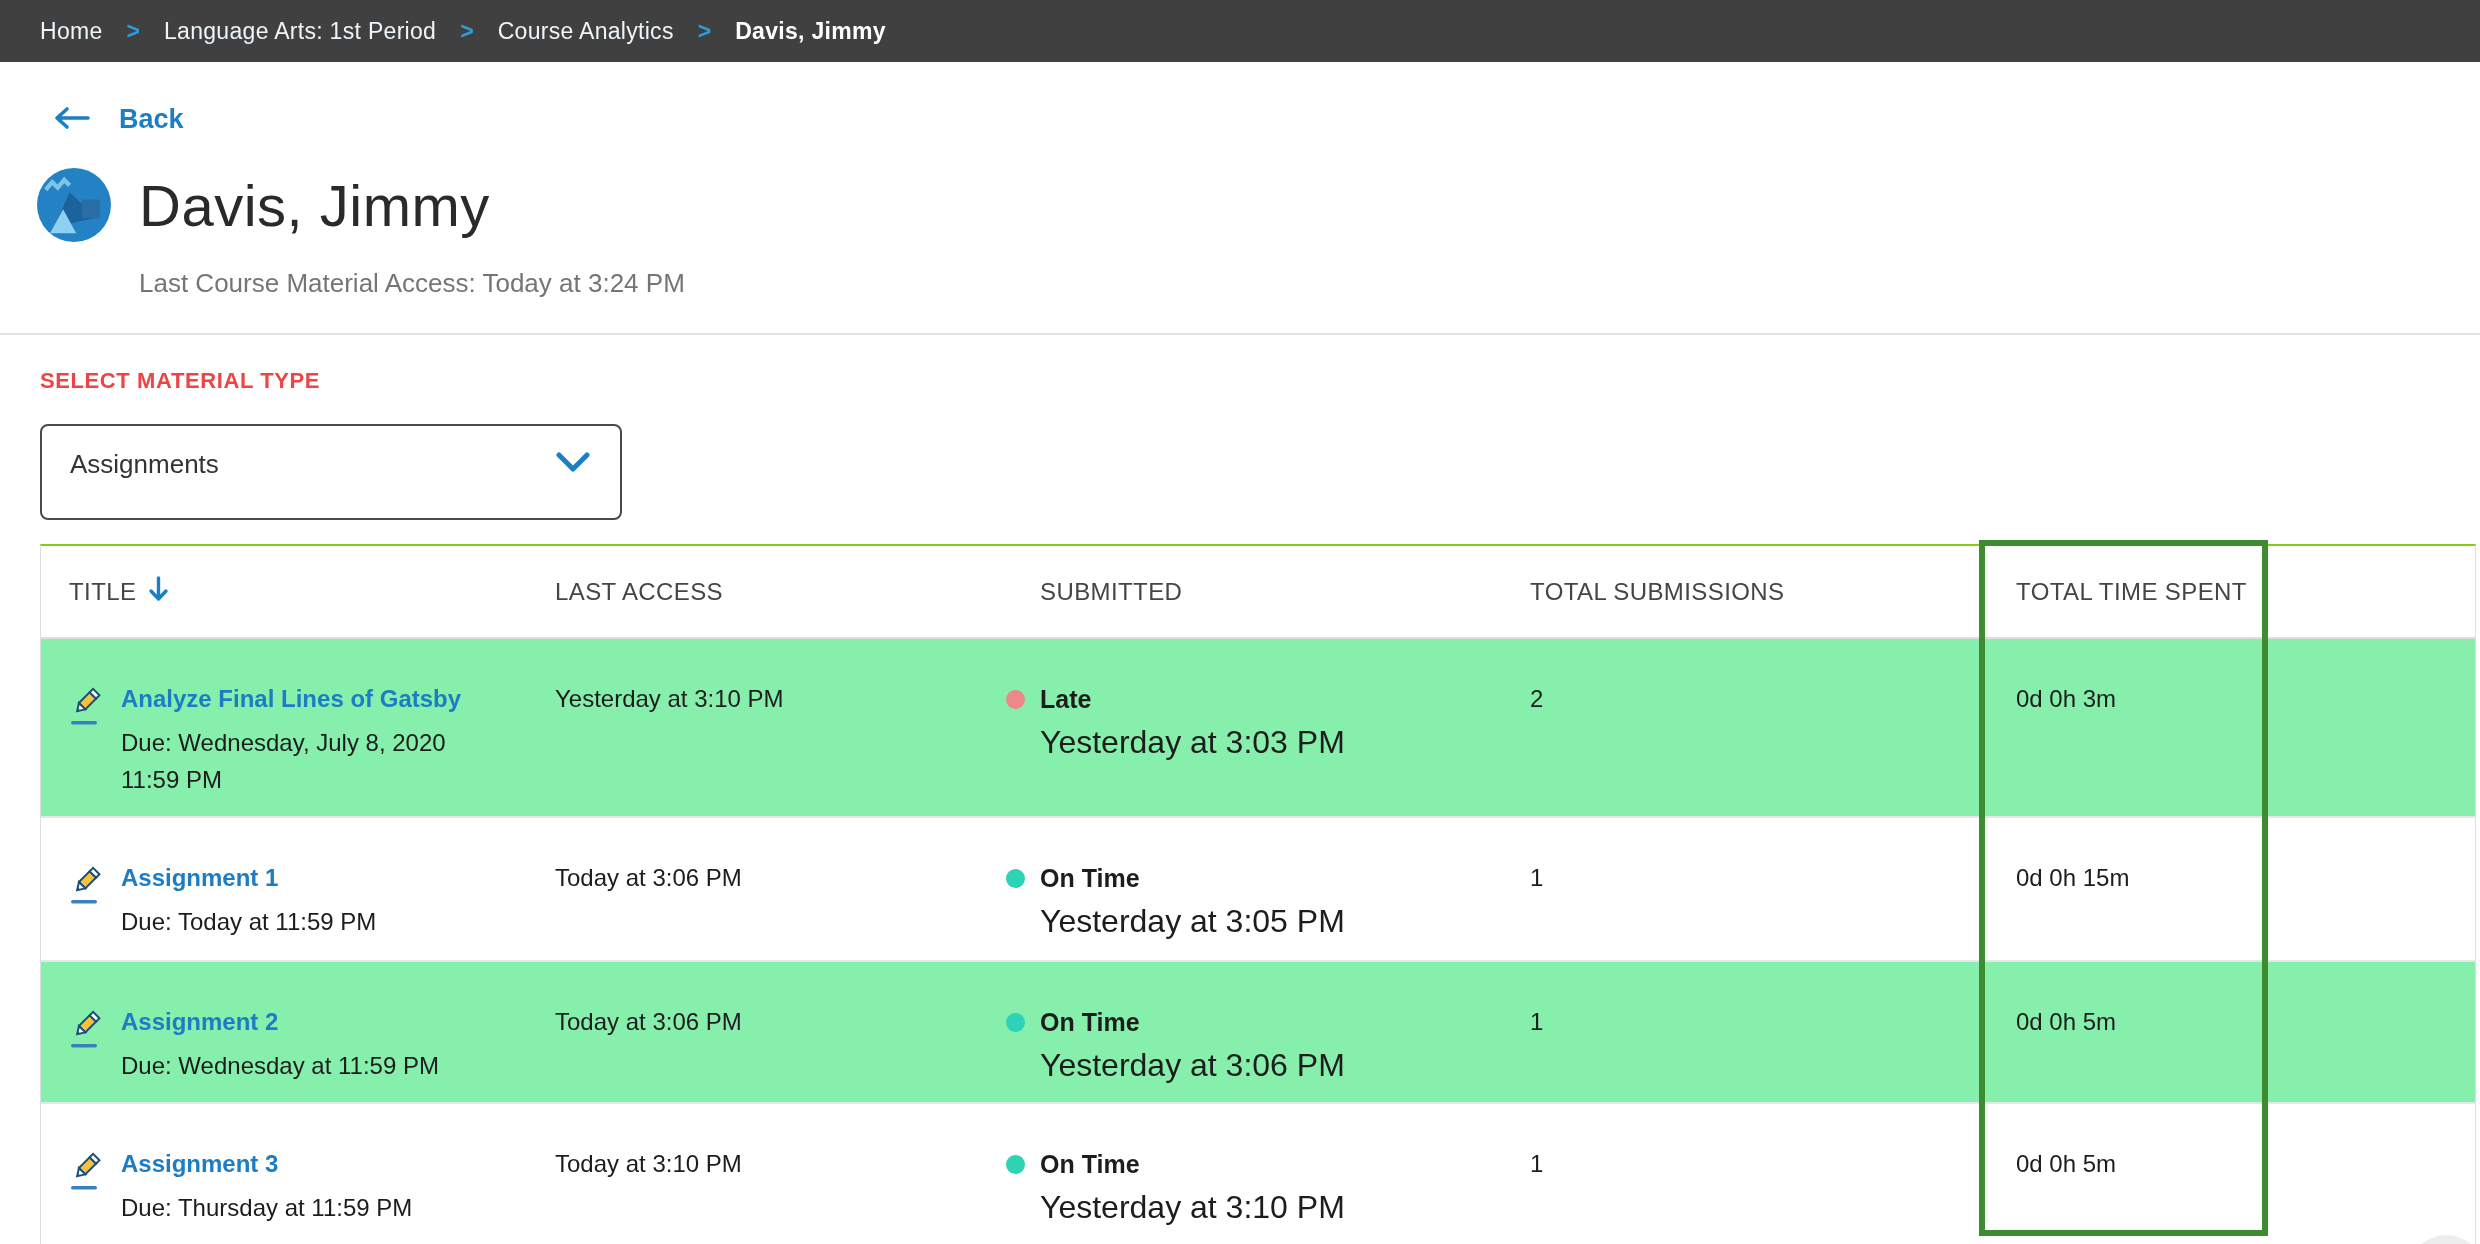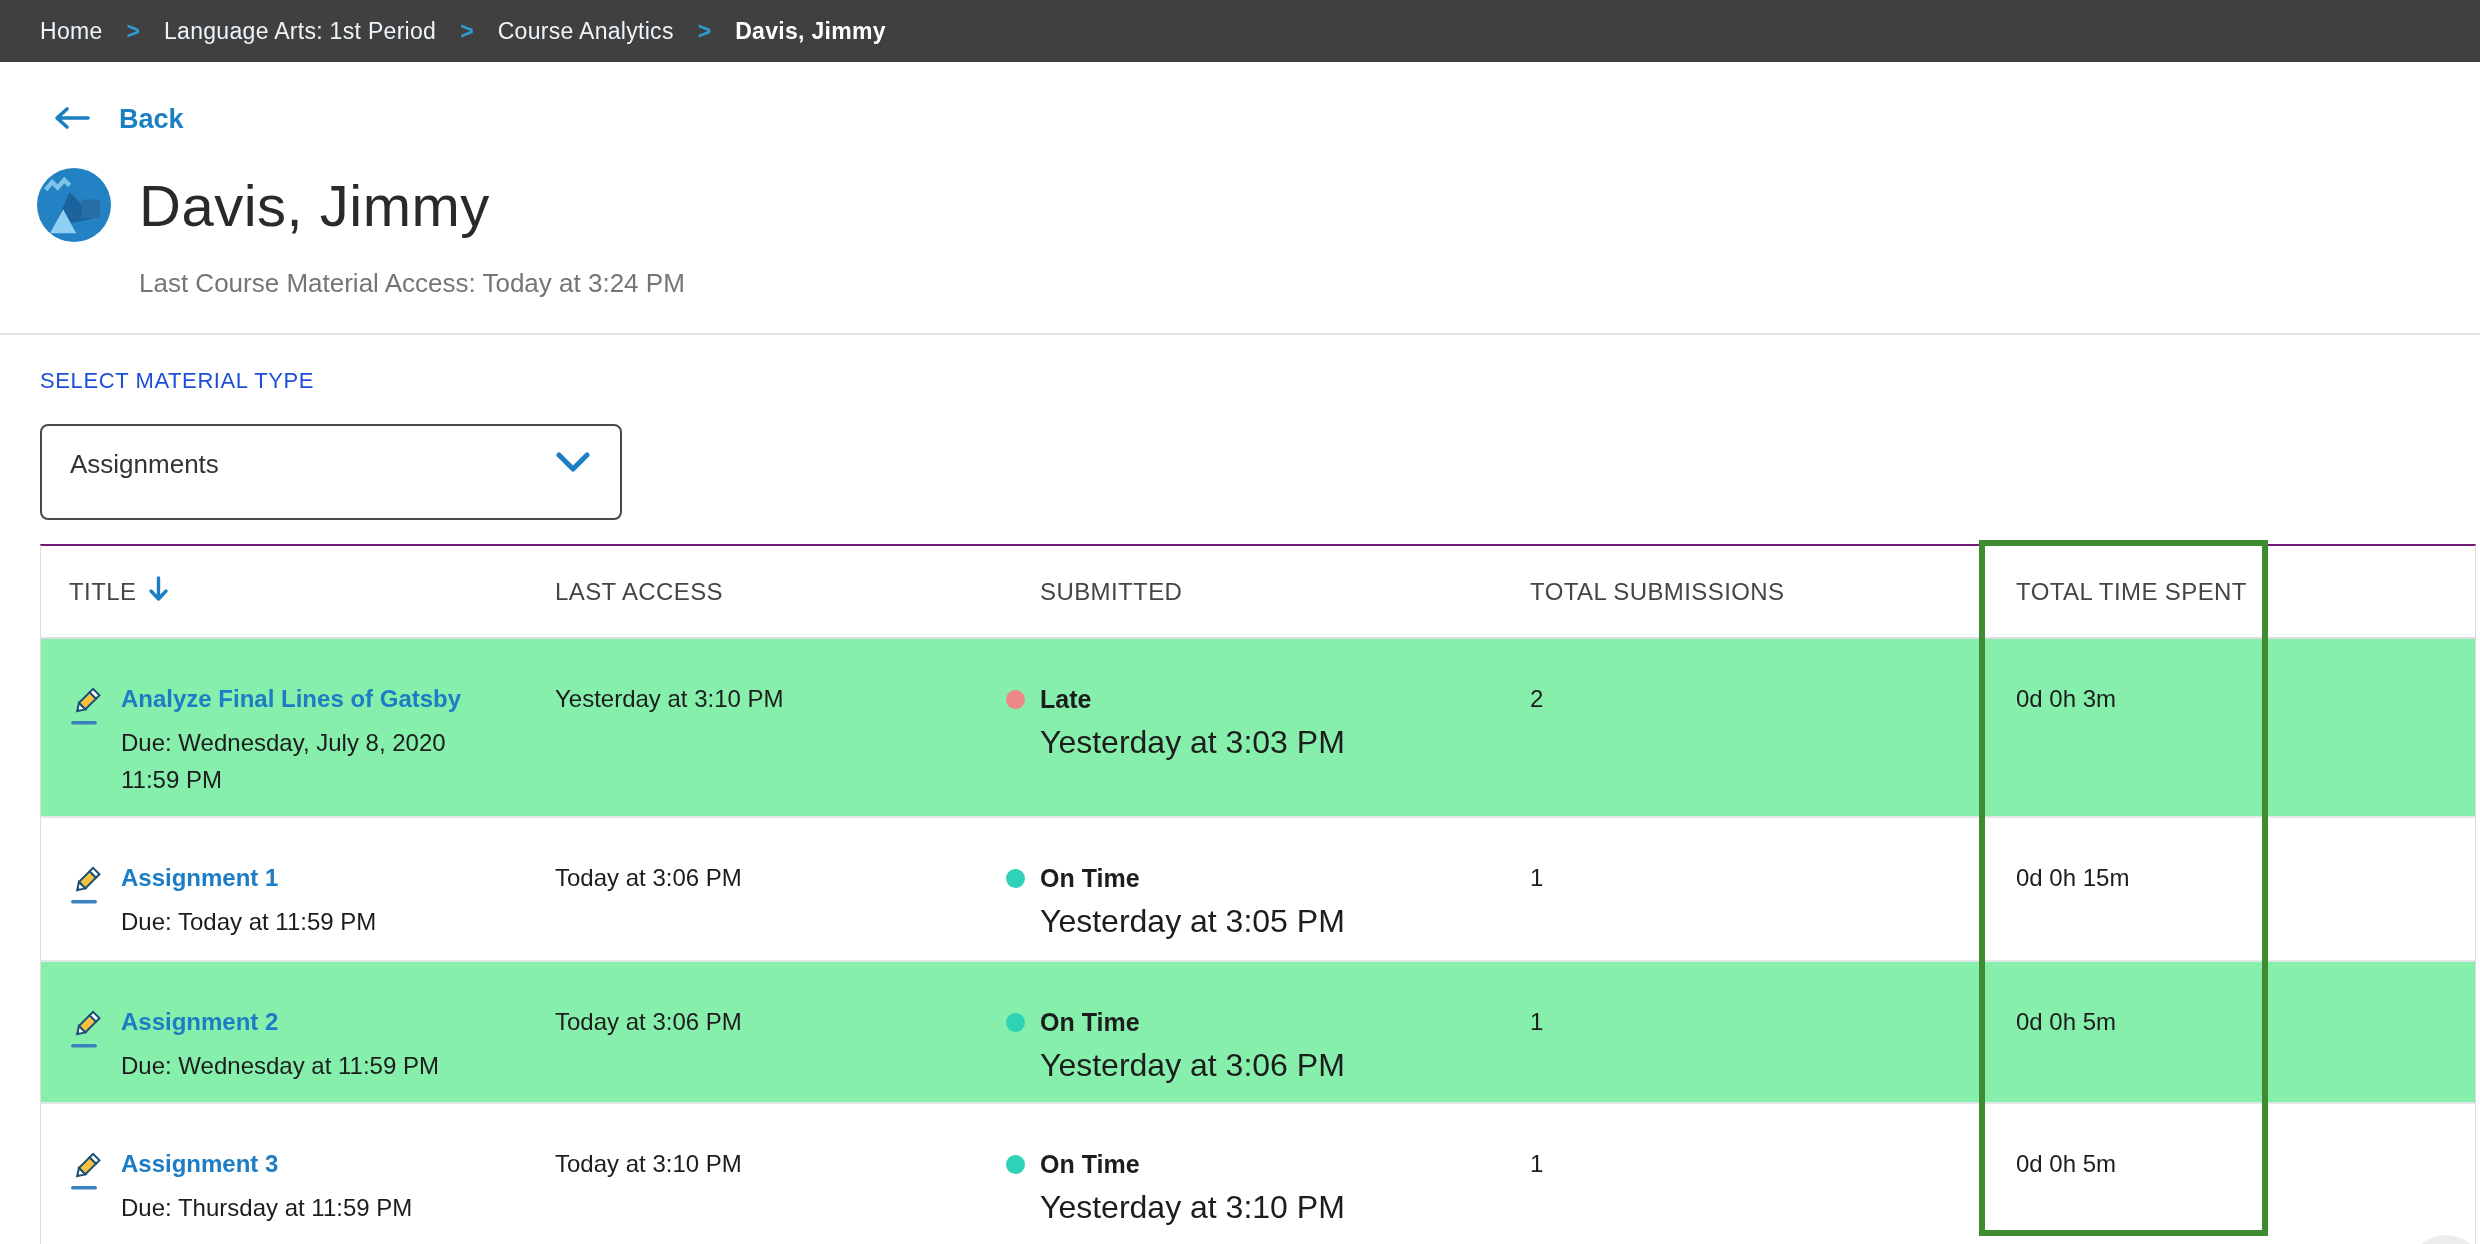--- a/index.html
+++ b/index.html
@@ -20,30 +20,30 @@
 
   
   .avatar { position:absolute; left:37px; top:168px; width:74px; height:74px; }
   .student-name { position:absolute; left:139px; top:172px; font-size:58px; font-weight:400;
                   color:#2a2a2a; letter-spacing:.5px; }
   .last-access-line { position:absolute; left:139px; top:268px; font-size:26px; color:#757575; }
 
   .section-divider { position:absolute; left:0; top:333px; width:2480px; height:2px; background:#e3e3e3; }
 
   
-  .filter-label { position:absolute; left:40px; top:368px; font-size:22px; color:#1d4ed8; letter-spacing:.6px; }
+  .filter-label { position:absolute; left:40px; top:368px; font-size:22px; color:#ef4444; letter-spacing:.6px;font-weight:bold; }
   .select-box { position:absolute; left:40px; top:424px; width:582px; height:96px;
                 border:2px solid #4a4a4a; border-radius:8px; background:#fff;
                 display:flex; align-items:center; justify-content:space-between;
                 padding:0 30px 16px 28px; cursor:pointer; }
   .select-value { font-size:26px; color:#333; }
 
   
   .table { position:absolute; left:40px; top:544px; width:2436px;
-           border-top:2px solid #701a75; border-left:1px solid #dcdfe2; border-right:1px solid #dcdfe2; }
+           border-top:2px solid #84cc16; border-left:1px solid #dcdfe2; border-right:1px solid #dcdfe2; }
   .thead { display:flex; height:93px; align-items:center; background:#fff;
            border-bottom:2px solid #dcdfe2; }
   .th { font-size:24px; color:#454545; letter-spacing:.4px; display:flex; align-items:center; gap:12px; }
   .trow { display:flex; border-bottom:2px solid #e4e7e9; background:#fff; }
   .trow.alt { background:#86efac; }
   .trow:last-child { border-bottom:none; }
   .r1 { height:179px; } .r2 { height:144px; } .r3 { height:142px; } .r4 { height:141px; }
 
   .c1 { width:478px; padding-left:28px; }
   .c2 { width:485px; padding-left:36px; }

